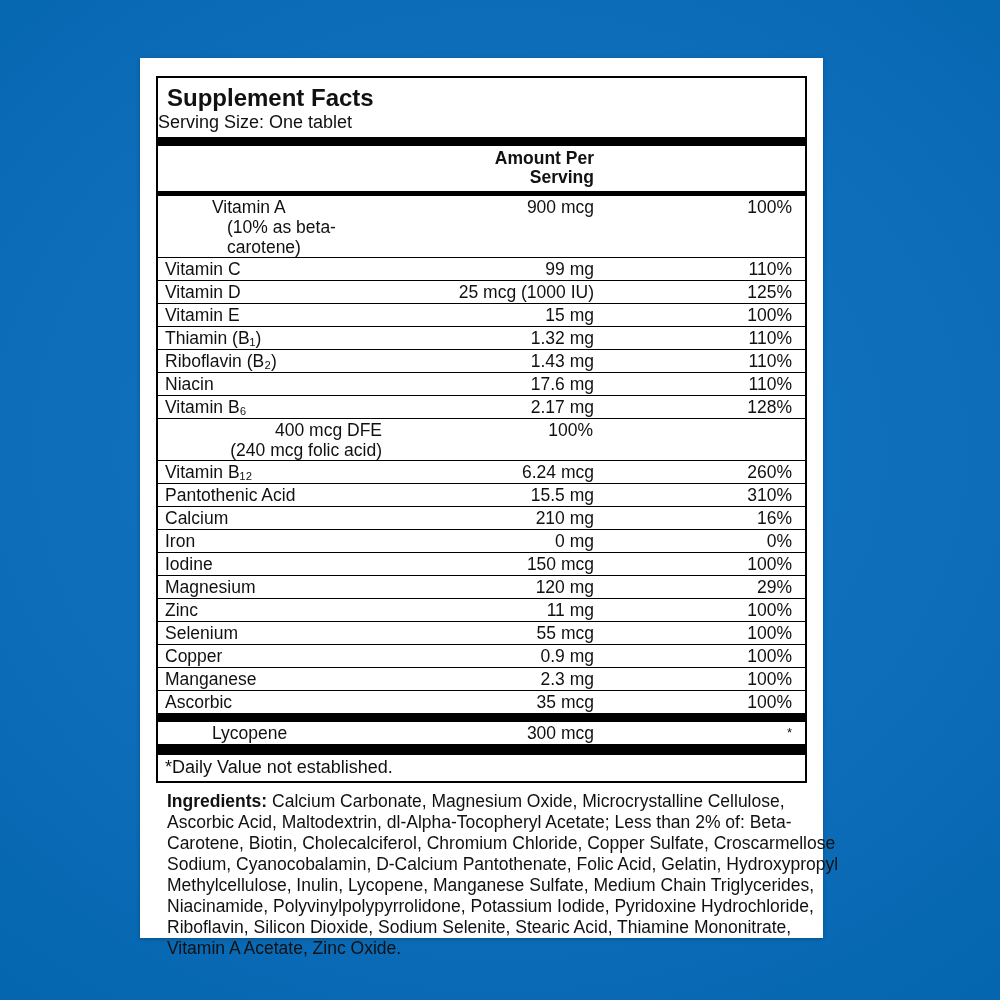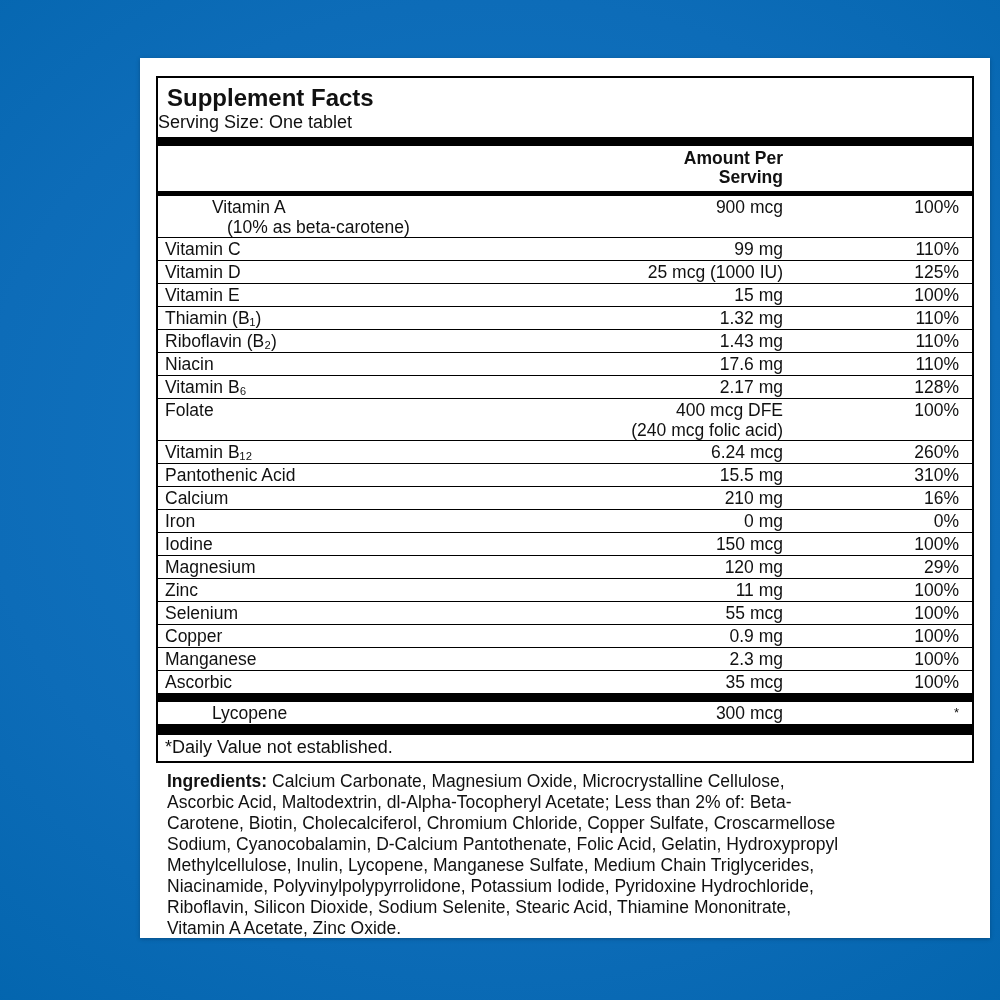--- a/index.html
+++ b/index.html
@@ -12,21 +12,21 @@
   }
   body {
     position: relative;
     background: radial-gradient(115% 100% at 50% 45%,
       #1377c4 0%, #0d6cb8 45%, #0063ab 80%, #0a5a9a 100%);
   }
   .card {
     position: absolute;
     left: 140px;
     top: 58px;
-    width: 850px;
+    width: 683px;
     height: 880px;
     background: #ffffff;
     box-shadow: 0 1px 4px rgba(0,0,0,0.25);
     color: #111;
   }
   .facts {
     margin: 18px 16px 0 16px;
     border: 2px solid #000;
   }
   .title {
@@ -41,20 +41,21 @@
     padding: 1px 9px 5px 0;
     line-height: 20px;
   }
   .bar { background: #000; height: 9px; }
   .bar.thin { height: 5px; }
   .bar.mid { height: 9px; }
   .bar.bottom { height: 11px; }
   .grid-row {
     display: grid;
     grid-template-columns: 1fr 190px 177px;
+    gap: 22px;
   }
   .hdr {
     font-weight: 700;
     font-size: 17.5px;
     line-height: 19px;
     padding: 3px 0 4px 0;
   }
   .col-amount {
     text-align: right;
     padding-right: 12px;
@@ -173,23 +174,20 @@
 
   <div class="grid-row row">
     <div class="cell-name">
       <div class="nutrient-name-main">Vitamin B₆</div>
     </div>
     <div class="col-amount cell-amount">2.17 mg</div>
     <div class="col-dv cell-dv">128%</div>
   </div>
 
   <div class="grid-row row">
-    <div class="cell-name">
-      <div class="nutrient-name-main">Folate</div>
-    </div>
     <div class="col-amount cell-amount">400 mcg DFE
 (240 mcg folic acid)</div>
     <div class="col-dv cell-dv">100%</div>
   </div>
 
   <div class="grid-row row">
     <div class="cell-name">
       <div class="nutrient-name-main">Vitamin B₁₂</div>
     </div>
     <div class="col-amount cell-amount">6.24 mcg</div>

